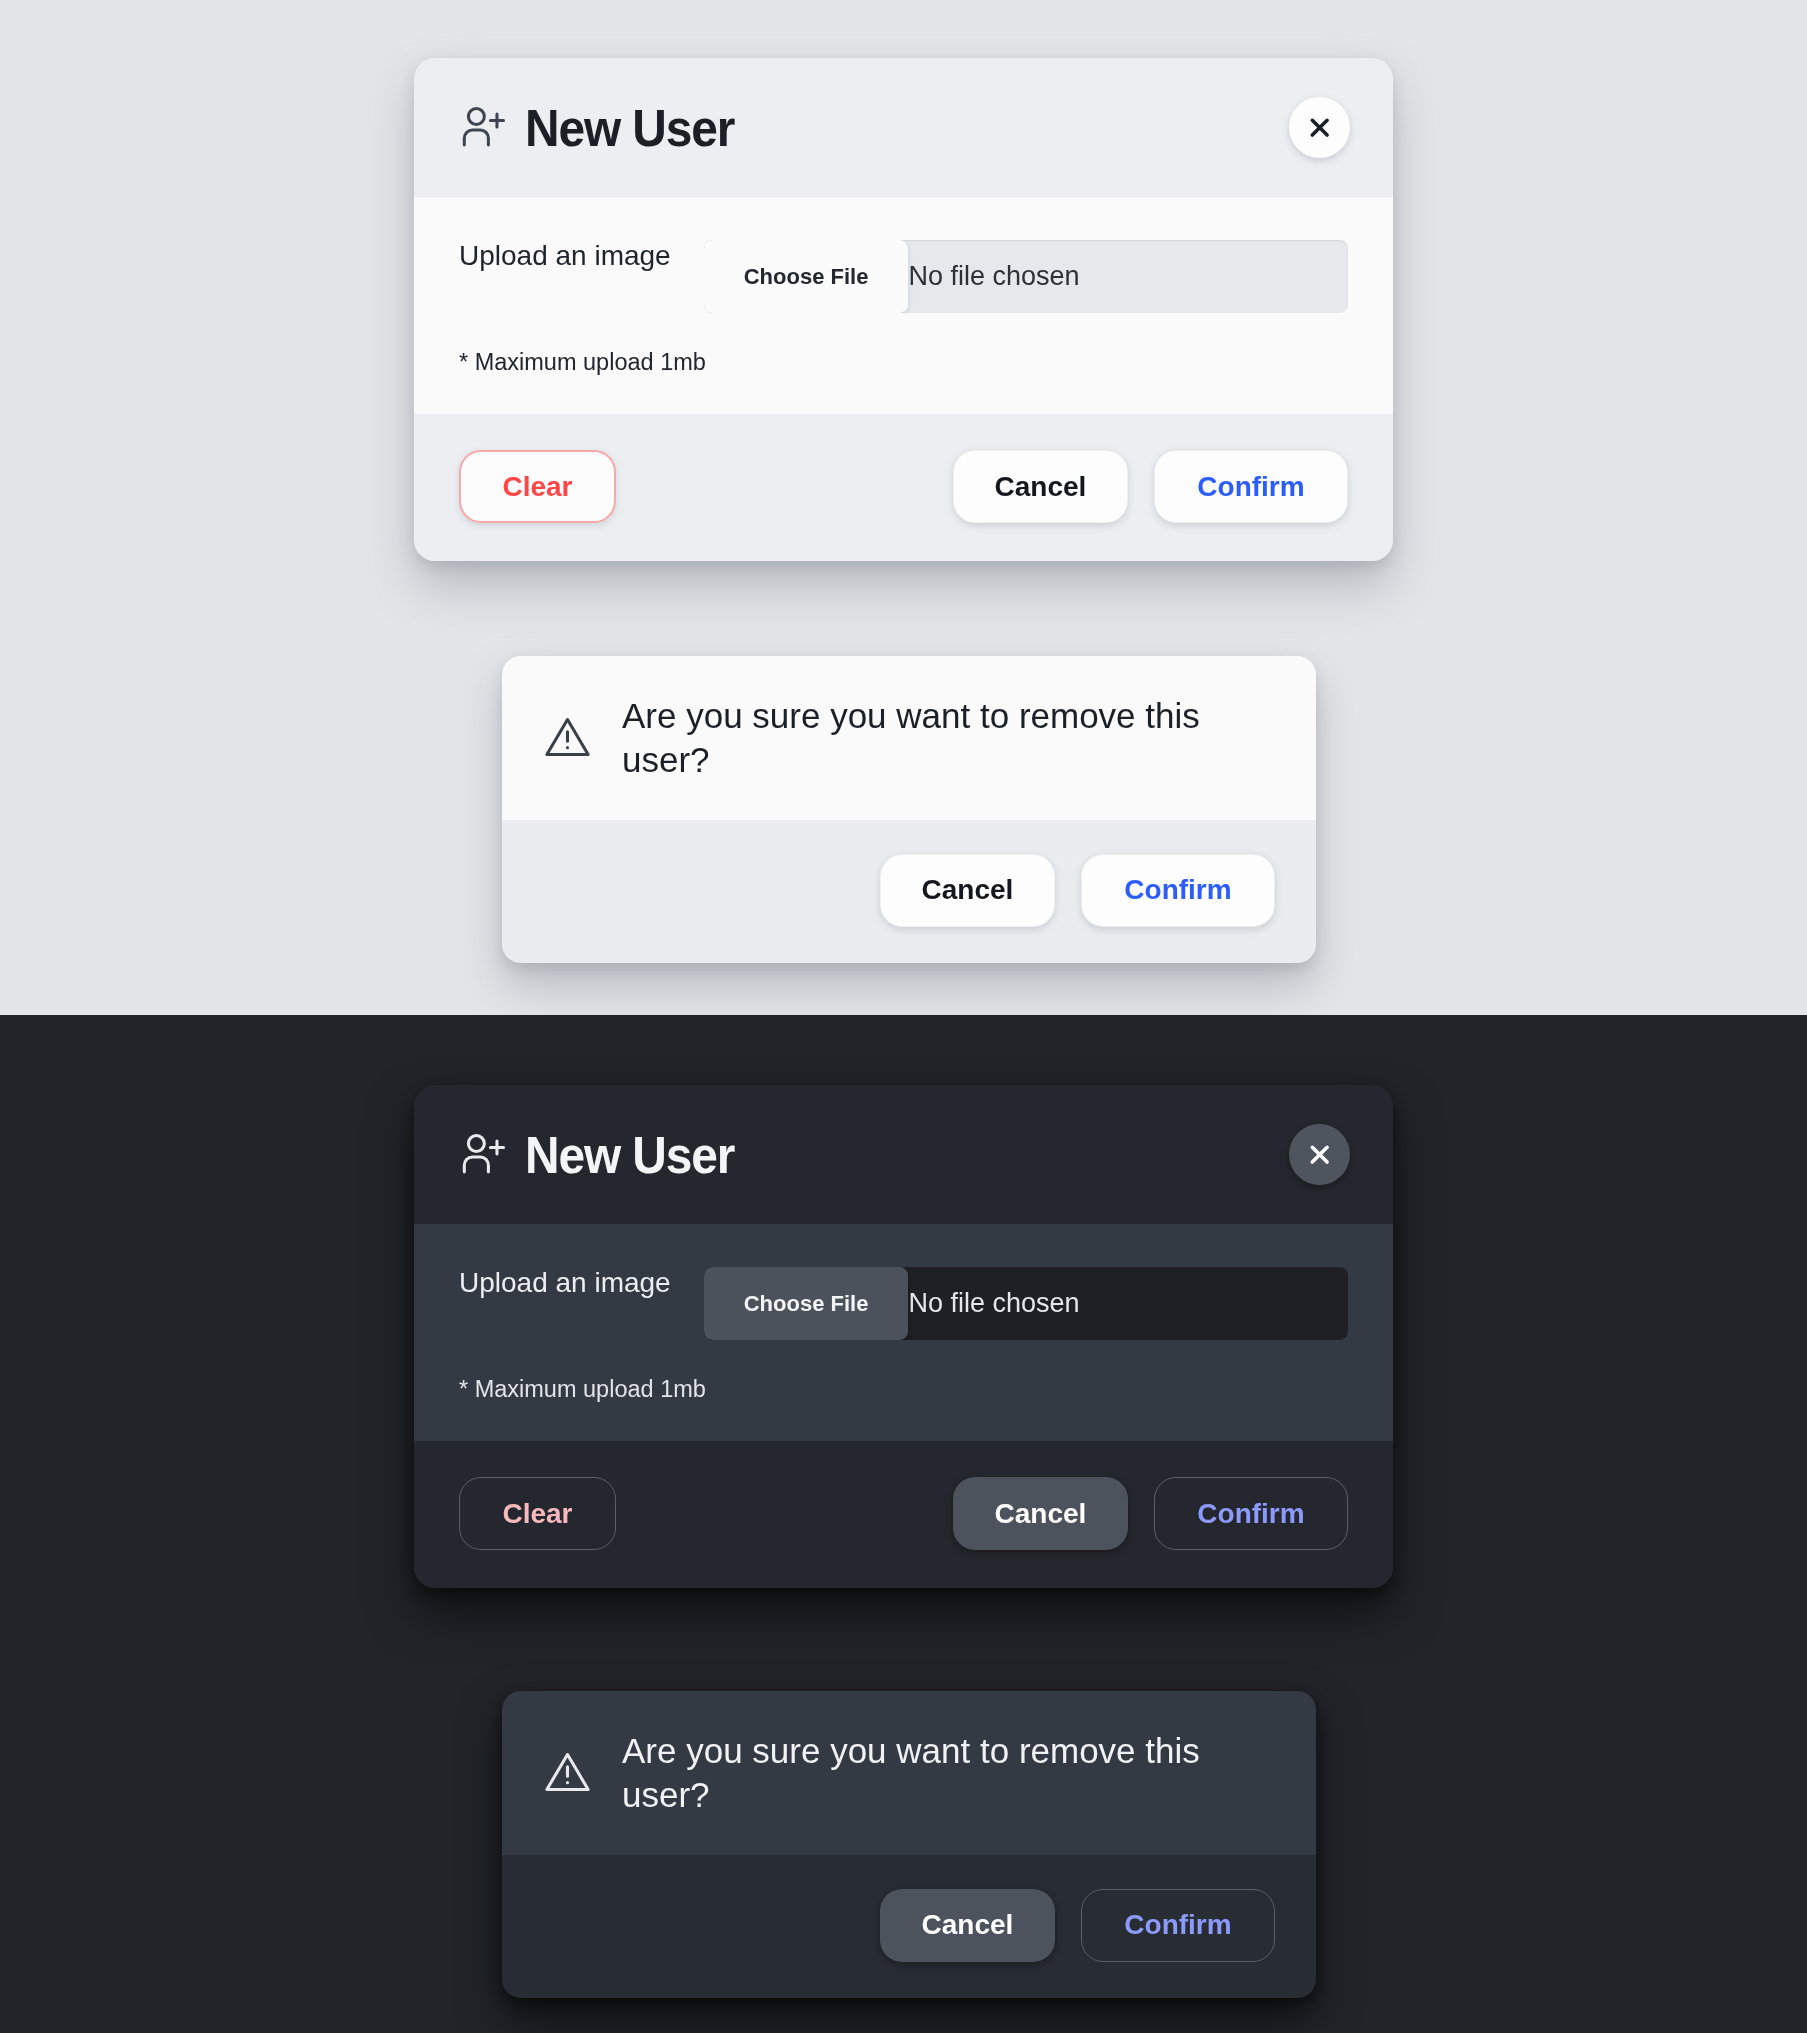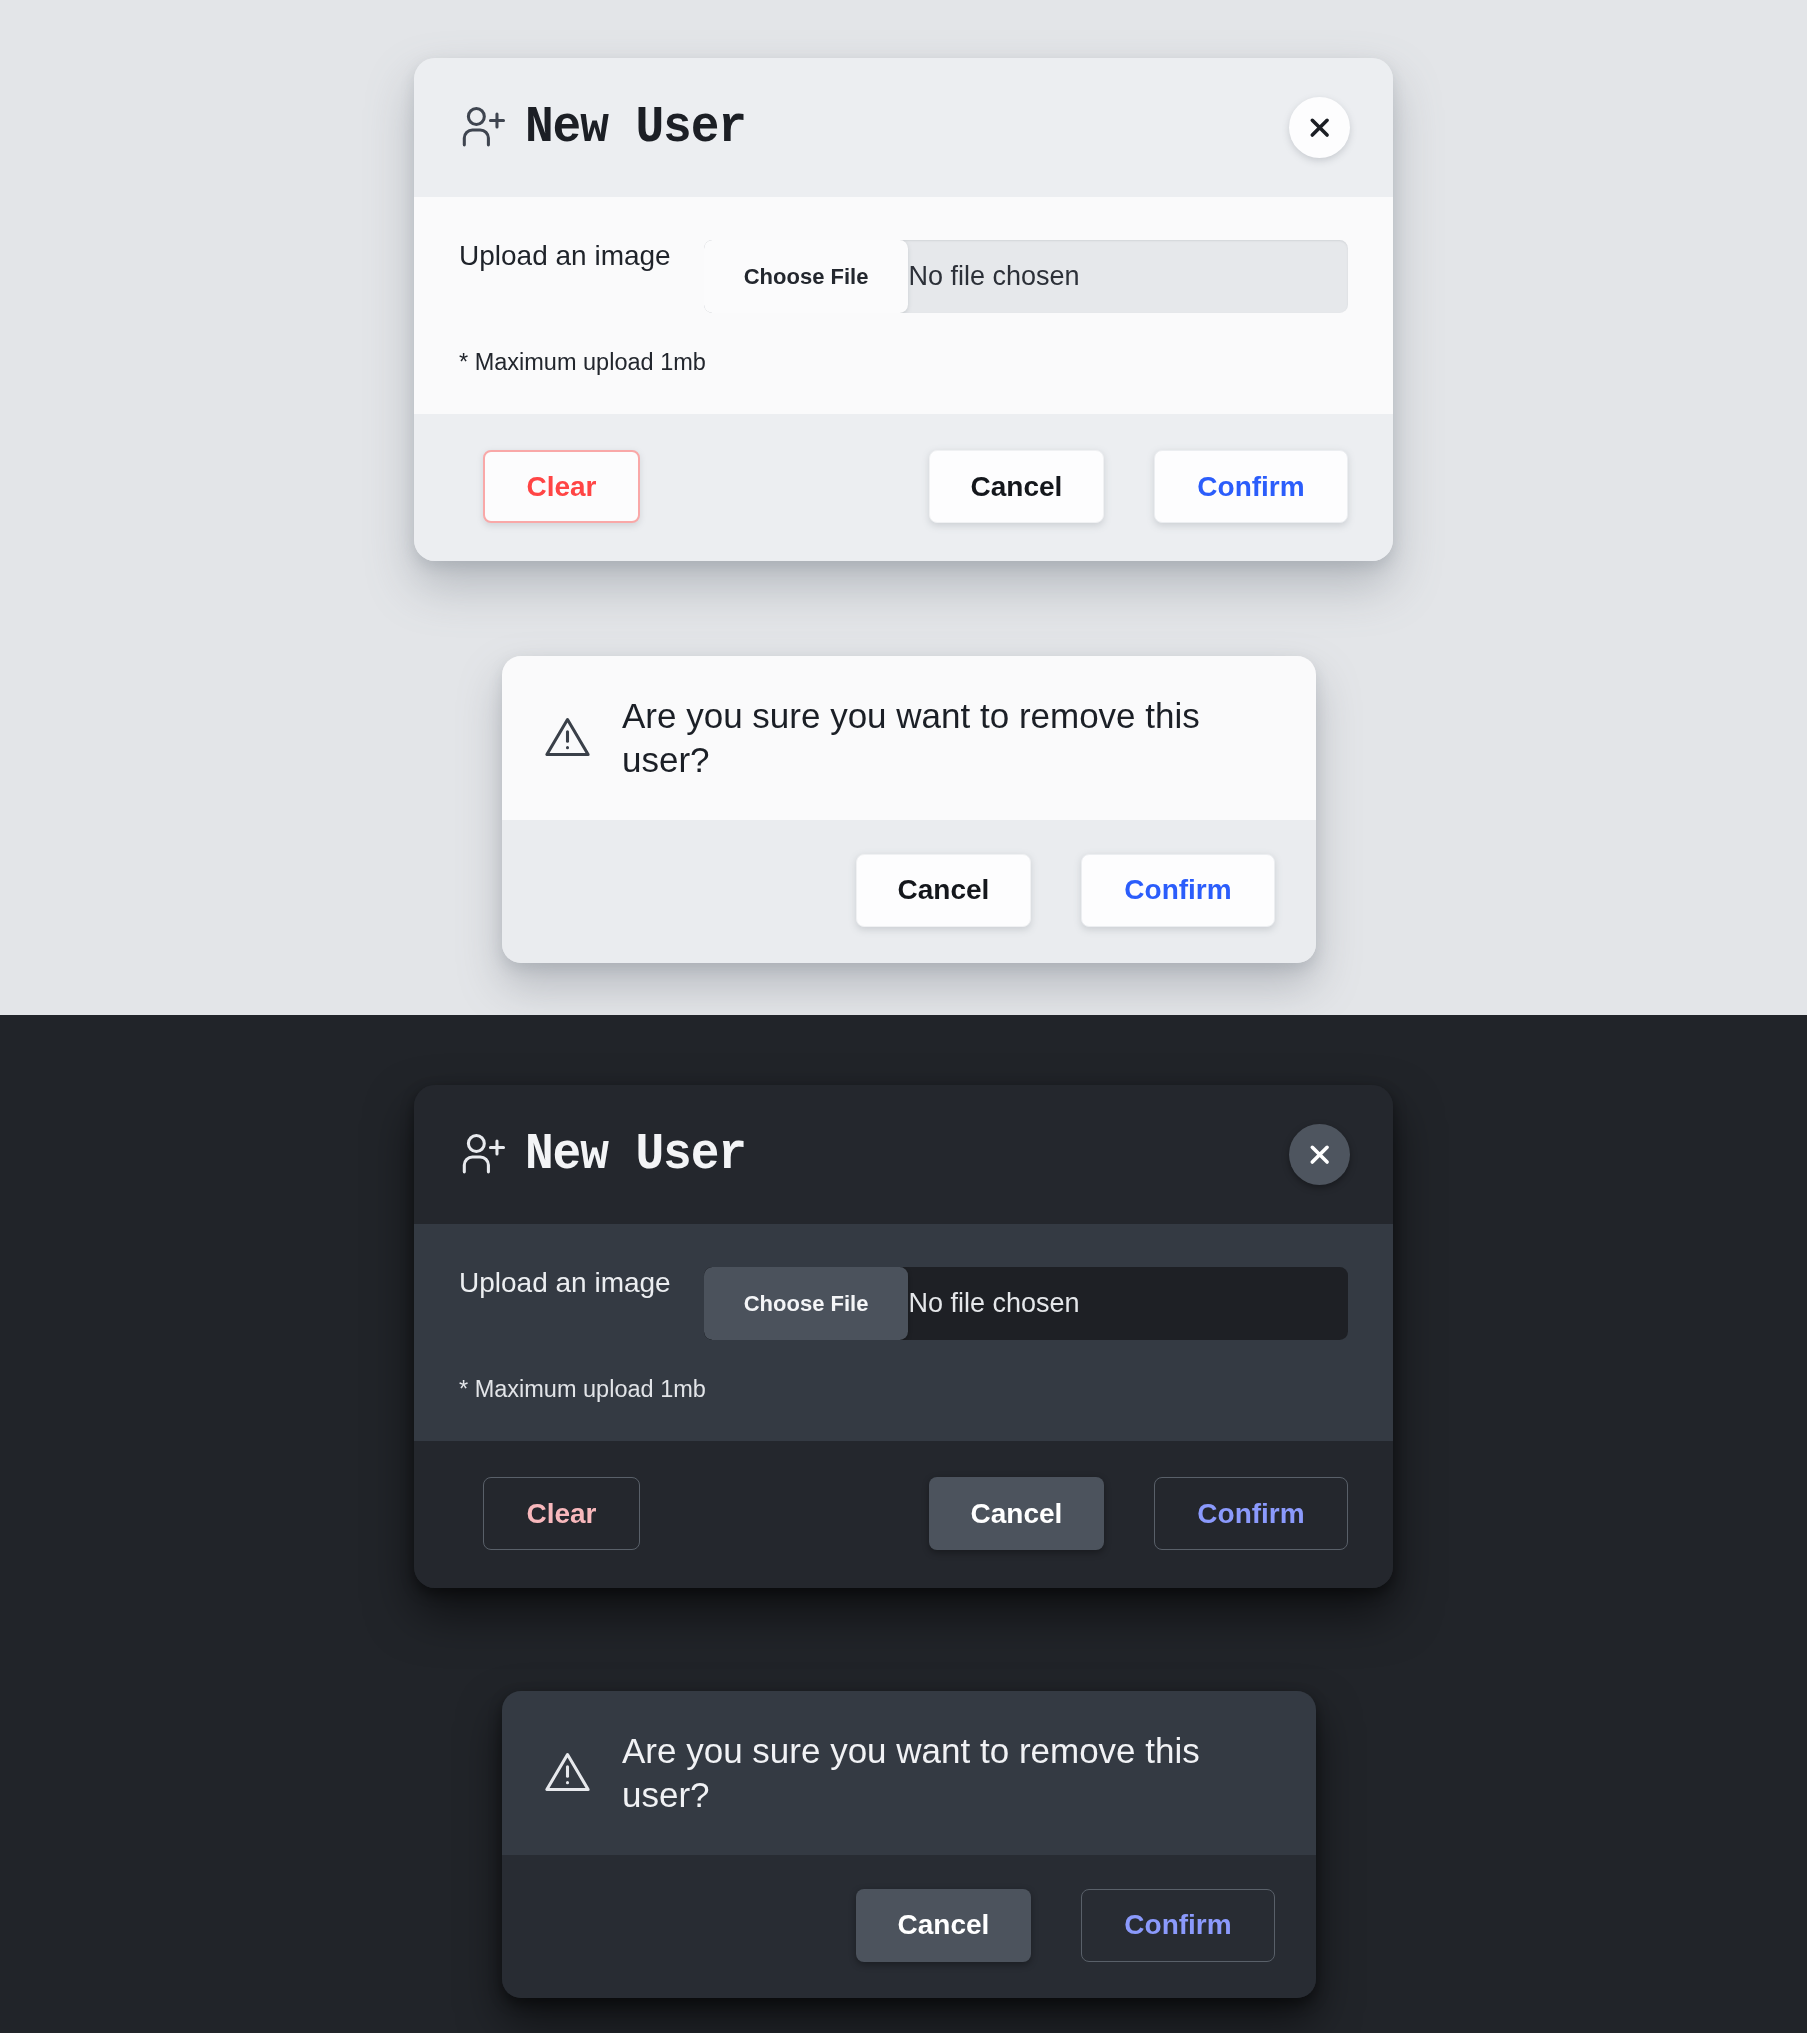--- a/index.html
+++ b/index.html
@@ -53,21 +53,20 @@
     left: 414px;
     top: 1085px;
     box-shadow: 0 24.5px 47px rgba(0,0,0,0.55), 0 5.6px 13px rgba(0,0,0,0.4);
   }
 
   .modal-header {
     display: flex;
     align-items: center;
     height: 139px;
     padding: 0 43px 0 45px;
-    font-family: Liberation Mono, monospace;
   }
   .modal-light .modal-header { background: #eceef1; }
   .modal-dark  .modal-header { background: #24272d; }
 
   .header-icon {
     width: 49px;
     height: 49px;
     flex: 0 0 auto;
     margin-right: 17px;
     display: block;
@@ -187,26 +186,25 @@
   }
   .modal-light .modal-footer { background: #eceef1; }
   .modal-dark  .modal-footer { background: #24272d; }
 
   .footer-spacer { flex: 1; }
 
   .btn {
     font-family: inherit;
     font-size: 28px;
     font-weight: 700;
-    border-radius: 8px;
+    border-radius: 22px;
     cursor: pointer;
     padding: 0 34px;
     height: 73px;
     white-space: nowrap;
-    margin-left: 24px;
   }
 
   
   .btn-clear { min-width: 157px; }
   .modal-light .btn-clear {
     background: #fcfcfd;
     color: #ff4545;
     border: 2.8px solid #f9a8a8;
     box-shadow: 0 2.8px 6.6px rgba(120,126,136,0.22);
   }

